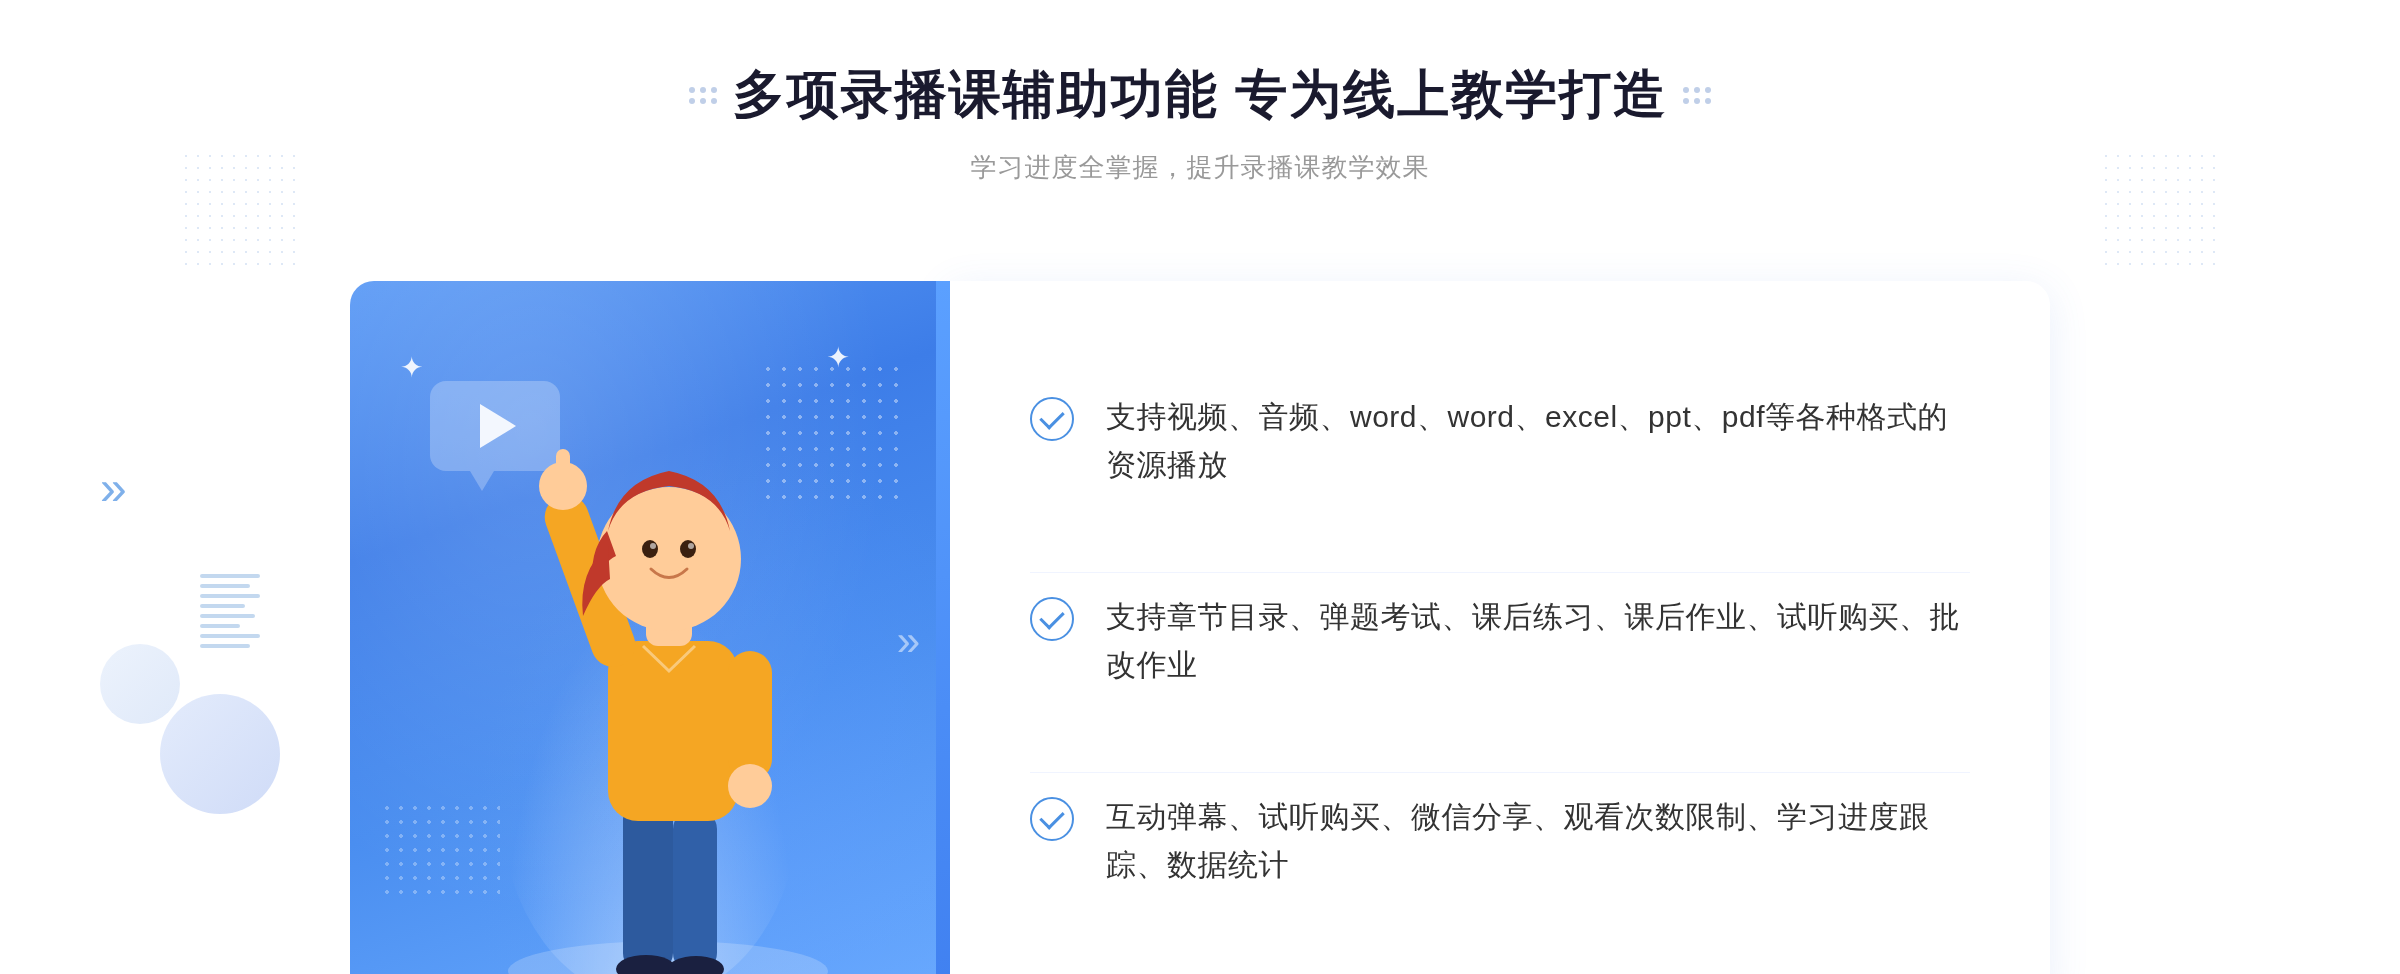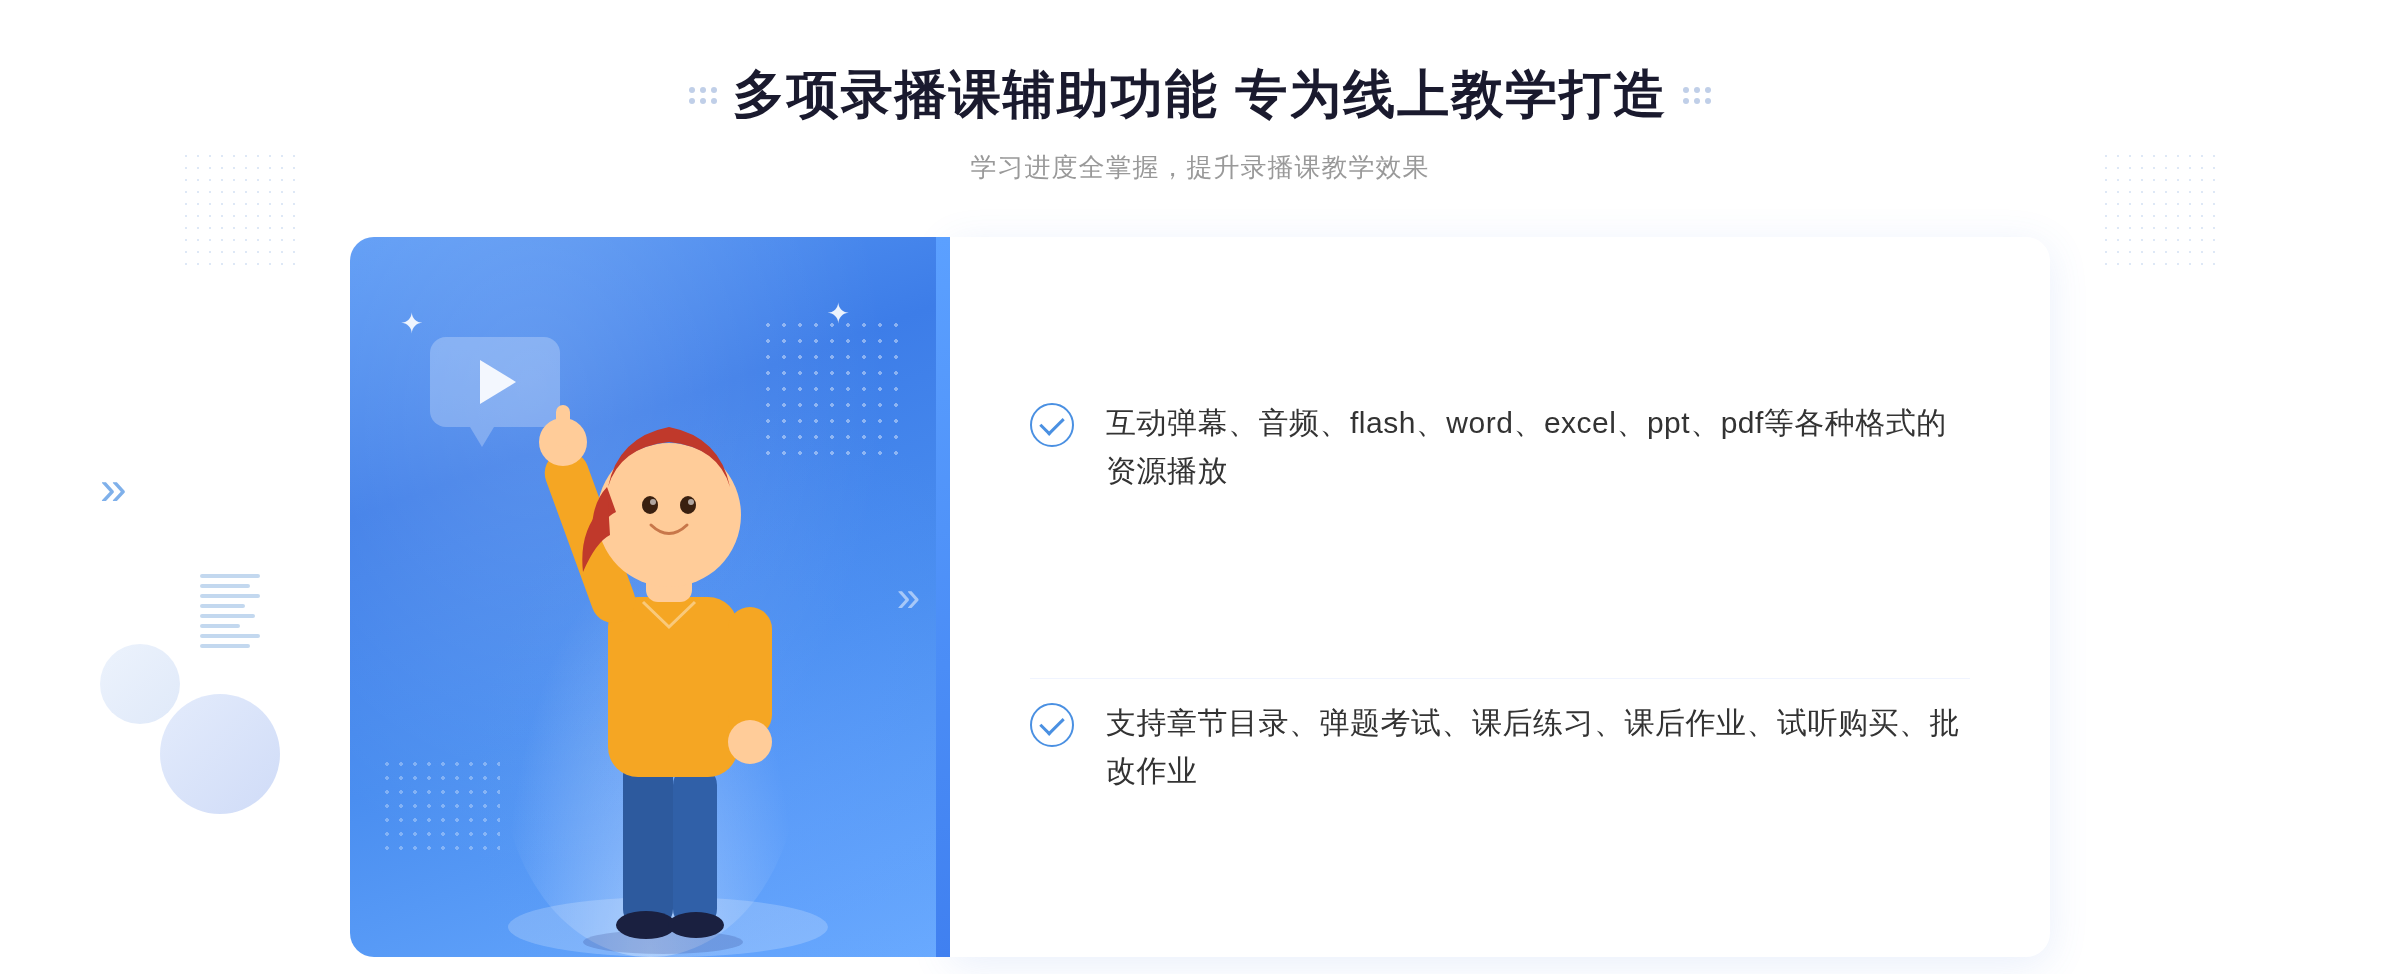--- a/index.html
+++ b/index.html
@@ -126,21 +126,21 @@
     .header-title {
       font-size: 52px;
       font-weight: 700;
       color: #1a1a2e;
       letter-spacing: 2px;
     }
 
     .header-subtitle {
       font-size: 26px;
       color: #999;
-      margin-bottom: 52px;
+      margin-bottom: 96px;
       letter-spacing: 1px;
     }
 
     
     .main-content {
       display: flex;
       align-items: stretch;
       width: 1700px;
       gap: 0;
       position: relative;
@@ -448,30 +448,38 @@
     </div>
 
     <div class="features-panel">
 
       <div class="feature-item">
         <div class="check-icon">
           <div class="check-circle">
             <div class="check-mark"></div>
           </div>
         </div>
-        <span class="feature-text">互动弹幕、音频、flash、word、excel、ppt、pdf等各种格式的资源播放</span>
+        <span class="feature-text">支持视频、音频、word、word、excel、ppt、pdf等各种格式的资源播放</span>
       </div>
 
       <div class="feature-item">
         <div class="check-icon">
           <div class="check-circle">
             <div class="check-mark"></div>
           </div>
         </div>
         <span class="feature-text">支持章节目录、弹题考试、课后练习、课后作业、试听购买、批改作业</span>
       </div>
 
 
+      <div class="feature-item">
+        <div class="check-icon">
+          <div class="check-circle">
+            <div class="check-mark"></div>
+          </div>
+        </div>
+        <span class="feature-text">互动弹幕、试听购买、微信分享、观看次数限制、学习进度跟踪、数据统计</span>
+      </div>
 
     </div>
   </div>
 
 </div>
 
 </body></html>

